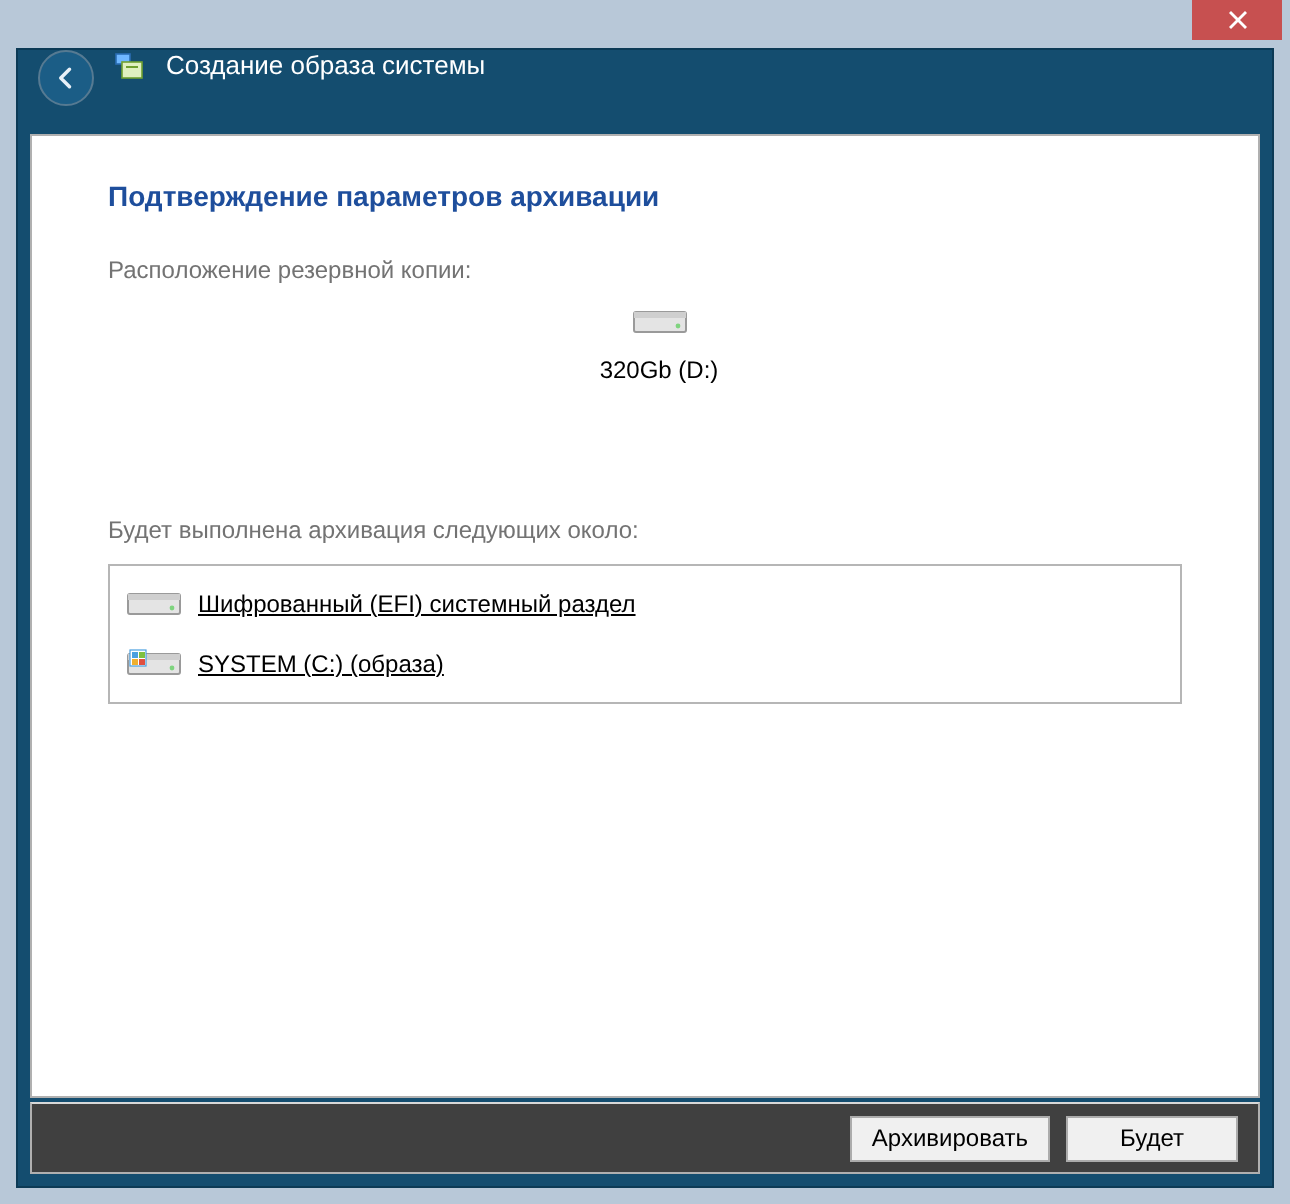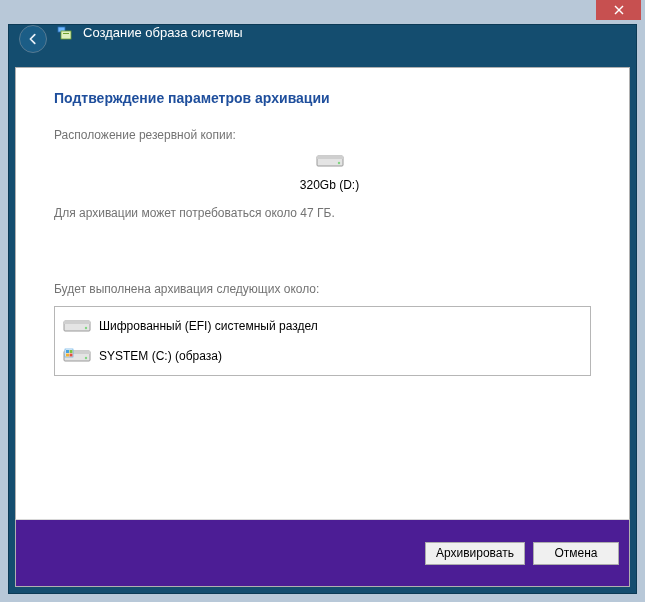--- a/index.html
+++ b/index.html
@@ -10,23 +10,23 @@
   .header{height:42px;display:flex;padding:0 10px;gap:10px;}
   .back-btn{width:26px;height:26px;border:1px solid #567a92;border-radius:50%;background:#1b5d86;display:flex;align-items:center;justify-content:center;cursor:pointer;}
   .back-btn svg{width:14px;height:14px;fill:#cfe0ec;}
   .app-icon{width:16px;height:16px;}
   .header-title{color:#fff;font-size:13px;}
   .content{position:absolute;left:6px;right:6px;top:42px;bottom:44px;background:#fff;border:1px solid #b0b0b0;padding:22px 38px 0 38px;overflow:hidden;}
   .h1{color:#1e4e9c;font-size:14px;margin:0 0 22px 0;font-weight:700;}
   .label{color:#737373;font-size:12px;margin-bottom:10px;}
   .dest-row{display:flex;align-items:center;gap:8px;margin:8px 0 14px 14px;flex-direction:column;}
   .drive-icon{width:28px;height:18px;}
-  .disk-list{border:1px solid #b6b6b6;margin-top:10px;padding:4px 0;}
+  .disk-list{border:1px solid #b6b6b6;margin-top:10px;padding:4px 0;text-decoration:underline;}
   .disk-row{display:flex;align-items:center;gap:8px;padding:6px 8px;}
-  .footer{position:absolute;left:6px;right:6px;bottom:6px;height:34px;background:#4c1d95;border:1px solid #b0b0b0;border-top:1px solid #d8d8d8;display:flex;align-items:center;justify-content:flex-end;gap:8px;padding:16px 10px;}
+  .footer{position:absolute;left:6px;right:6px;bottom:6px;height:34px;background:#404040;border:1px solid #b0b0b0;border-top:1px solid #d8d8d8;display:flex;align-items:center;justify-content:flex-end;gap:8px;padding:0 10px;}
   button.btn{min-width:86px;height:23px;background:#f0f0f0;border:1px solid #acacac;font-family:inherit;font-size:12px;cursor:pointer;padding:0 10px;}
   .spacer{height:52px;}
 </style>
 </head>
 <body>
 
 <div class="window">
 
   <div class="titlebar">
     <div class="close-btn">
@@ -60,21 +60,20 @@
 
       <div class="dest-row">
         <svg class="drive-icon" viewBox="0 0 28 18">
           <rect x="1" y="4" width="26" height="10" rx="1" fill="#e4e4e4" stroke="#9a9a9a"></rect>
           <rect x="1" y="4" width="26" height="3" fill="#cfcfcf"></rect>
           <circle cx="23" cy="11" r="1.2" fill="#7fd47f"></circle>
         </svg>
         <span>320Gb (D:)</span>
       </div>
 
-      <div class="label">Для архивации может потребоваться около 47 ГБ.</div>
 
       <div class="spacer"></div>
 
       <div class="label">Будет выполнена архивация следующих около:</div>
 
       <div class="disk-list">
         <div class="disk-row">
           <svg class="drive-icon" viewBox="0 0 28 18">
             <rect x="1" y="4" width="26" height="10" rx="1" fill="#e4e4e4" stroke="#9a9a9a"></rect>
             <rect x="1" y="4" width="26" height="3" fill="#cfcfcf"></rect>
@@ -93,17 +92,17 @@
             <rect x="6.5" y="6.5" width="3" height="3" fill="#e05040"></rect>
             <circle cx="23" cy="11" r="1.2" fill="#7fd47f"></circle>
           </svg>
           <span>SYSTEM (C:) (образа)</span>
         </div>
       </div>
     </div>
 
     <div class="footer">
       <button class="btn">Архивировать</button>
-      <button class="btn">Отмена</button>
+      <button class="btn">Будет</button>
     </div>
 
   </div>
 </div>
 
 </body></html>

